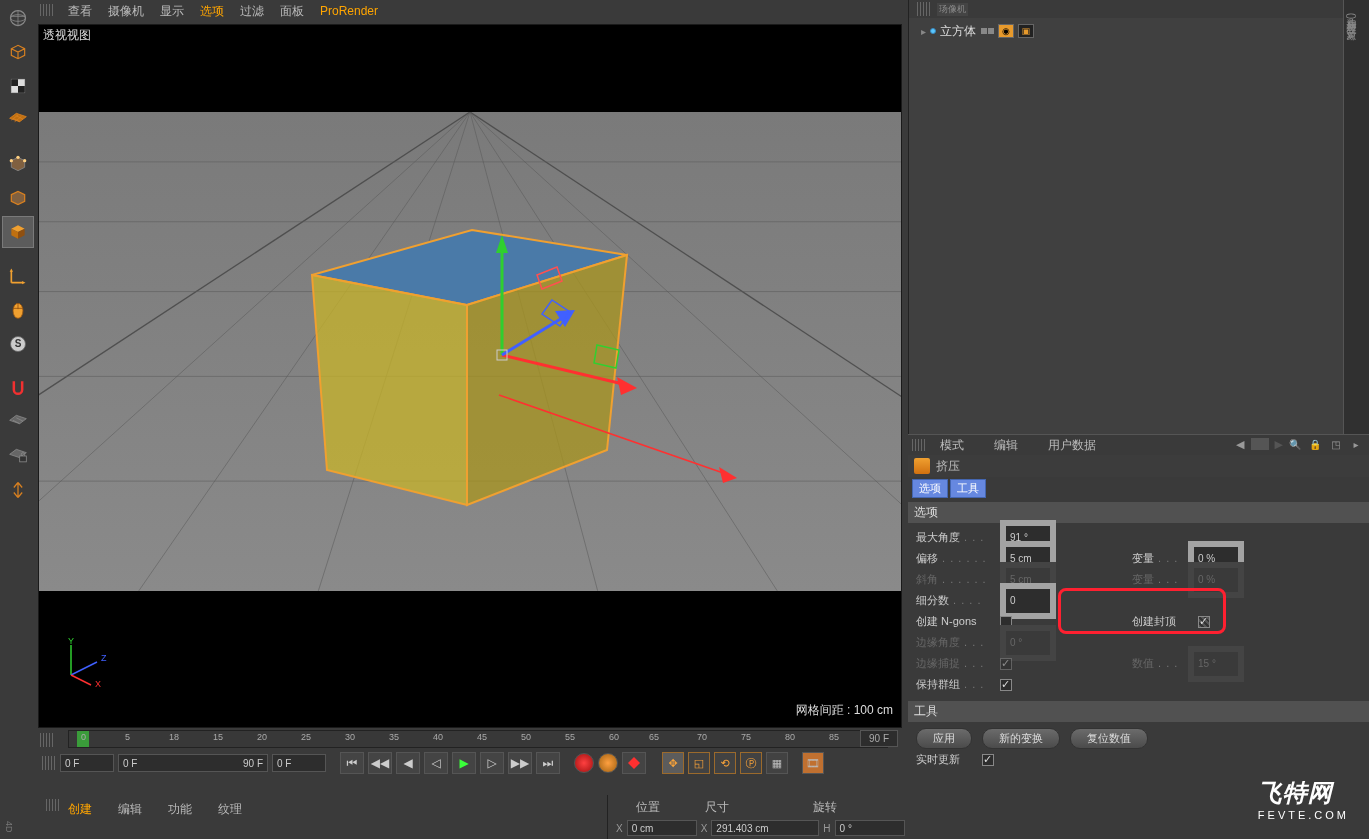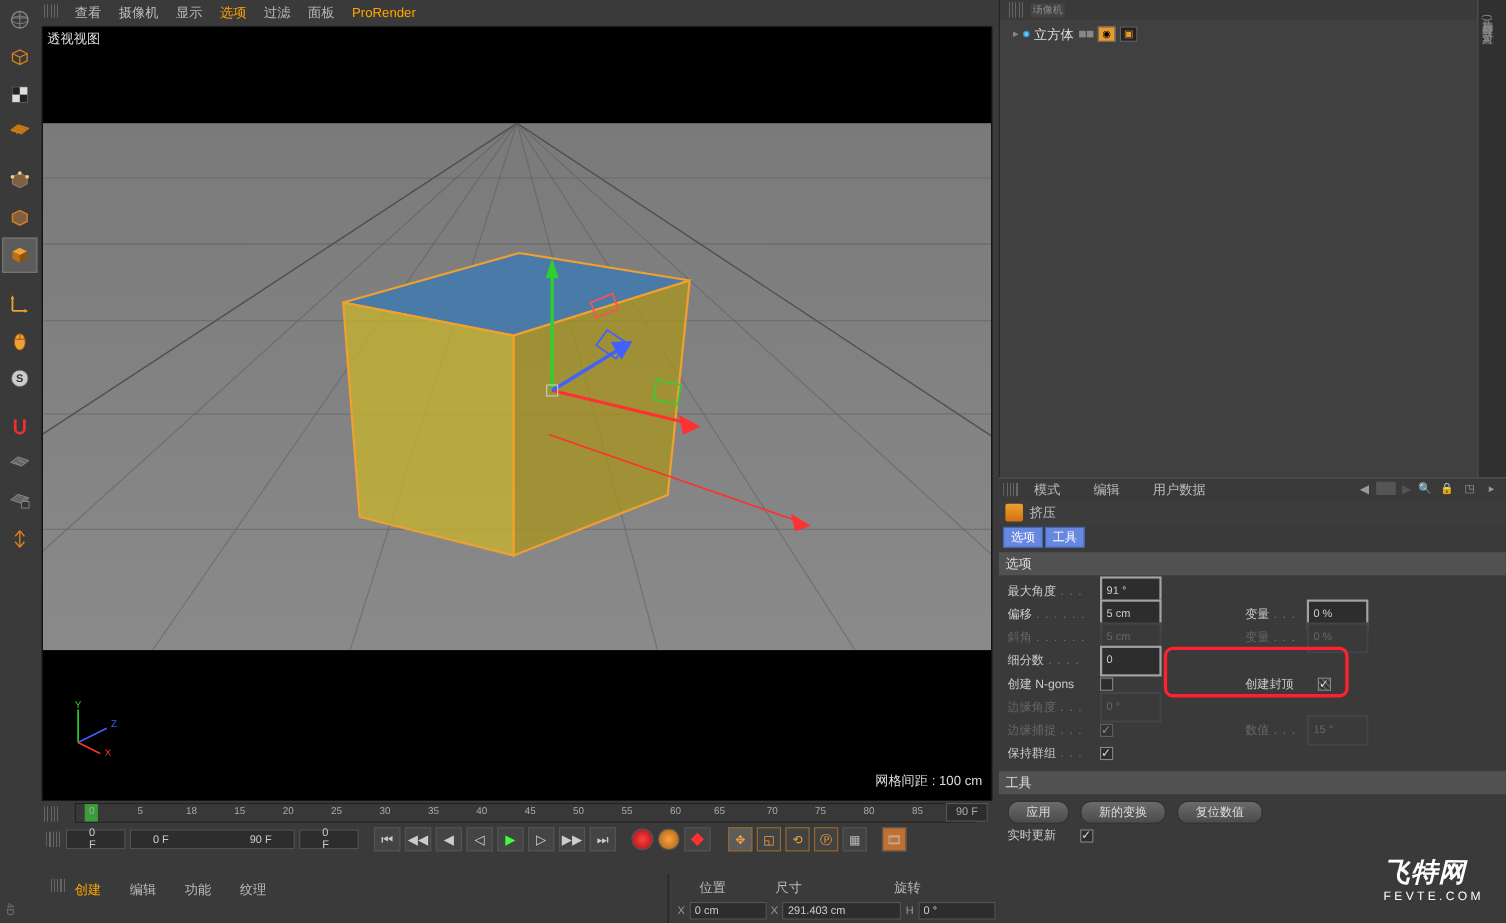--- a/index.html
+++ b/index.html
@@ -27,21 +27,21 @@
 .box3d { position:absolute; left:268px; top:180px; width:350px; height:330px; }
 .vp-bottom-right { position:absolute; right:8px; bottom:8px; color:#ddd; font-size:12px; }
 .gizmo-legend { position:absolute; left:20px; bottom:40px; }
 
 .timeline { position:absolute; left:38px; top:730px; width:864px; height:60px; background:#3a3a3a; }
 .ruler { position:relative; width:820px; height:18px; margin-left:14px; background:#383838; border:1px solid #222; overflow:hidden; }
 .ruler .mark { position:absolute; top:1px; color:#aaa; font-size:9px; }
 .ruler .cursor { position:absolute; left:14px; top:0; width:12px; height:16px; background:#3a9c3a; transform:translateX(-50%); }
 .ruler-right { position:absolute; right:4px; top:0; width:38px; height:17px; background:#2d2d2d; border:1px solid #555; display:flex; align-items:center; justify-content:center; font-size:10px; color:#aaa; }
 .timeline-ctrls { display:flex; align-items:center; gap:4px; margin-top:4px; padding-left:4px; }
-.num-field { background:#2d2d2d; border:1px solid #555; height:18px; padding:0 20px; color:#ccc; font-size:10px; display:flex; align-items:center; }
+.num-field { background:#2d2d2d; border:1px solid #555; height:18px; padding:0 4px; color:#ccc; font-size:10px; display:flex; align-items:center; }
 .num-field.small { width:54px; }
 .num-field.med { width:150px; }
 .play-btn { width:24px; height:22px; background:#444; border:1px solid #555; display:flex; align-items:center; justify-content:center; cursor:pointer; font-size:12px; color:#ccc; }
 .play-btn.tog.green { color:#3aff3a; }
 .play-btn.rec { border-radius:50%; width:20px; height:20px; }
 .rec.red { background:radial-gradient(#ff4040,#a01010); }
 .rec.orange { background:radial-gradient(#ffa040,#a06010); }
 .tc-grip { width:14px; height:14px; background:repeating-linear-gradient(90deg,#666 0 1px,transparent 1px 3px); }
 .sq-icon { width:22px; height:22px; border:1px solid #555; display:flex; align-items:center; justify-content:center; font-size:11px; background:#424242;}
 .sq-icon.active { background:#5c5c5c; border-color:#7e7e7e;}
@@ -79,21 +79,21 @@
 .attr-title-row { height:22px; display:flex; align-items:center; padding-left:6px; gap:6px; background:#3c3c3c; }
 .attr-title-icon { width:16px; height:16px; background:linear-gradient(#f0a030,#d07010); border-radius:2px; }
 .attr-tabs { display:flex; gap:2px; padding:2px 4px; }
 .attr-tab { background:#6688e0; color:#fff; padding:1px 6px; border:1px solid #4466b0; font-size:11px; cursor:pointer; }
 .section-head { background:#515151; color:#ddd; padding:2px 6px; font-size:12px; margin-top:2px; }
 .prop-grid { padding:4px 8px; }
 .prop-row { display:flex; align-items:center; height:21px; gap:6px; }
 .prop-label { width:78px; font-size:11px; color:#ccc; white-space:nowrap; overflow:hidden; }
 .prop-label .dots { color:#777; letter-spacing:1px; }
 .prop-label.dis { color:#666; }
-.prop-field { background:#2d2d2d; border:2px solid #a3a3a3; width:56px; height:15px; color:#ccc; font-size:10px; padding:12px 4px; display:flex; align-items:center; position:relative; }
+.prop-field { background:#2d2d2d; border:6px solid #a3a3a3; width:56px; height:15px; color:#ccc; font-size:10px; padding:12px 4px; display:flex; align-items:center; position:relative; }
 .prop-field.dis { background:#3a3a3a; color:#666; border-color:#444; }
 .prop-check { width:12px; height:12px; border:1px solid #888; background:#2d2d2d; position:relative; cursor:pointer; }
 .prop-check.on::after { content:"✓"; position:absolute; top:-2px; left:0; font-size:11px; color:#ddd; }
 .prop-check.hatch { background:repeating-linear-gradient(45deg,#555 0 2px,#333 2px 4px); }
 .half { width:210px; display:flex; align-items:center; gap:6px; }
 .red-box { border:3px solid #ff2030; border-radius:8px; position:absolute; pointer-events:none; }
 .pill-btn { background:linear-gradient(#6b6b6b,#4b4b4b); border:1px solid #333; border-radius:10px; padding:2px 16px; font-size:11px; color:#ddd; cursor:pointer; }
 
 .watermark { position:absolute; right:20px; bottom:18px; text-align:left; color:#fff; font-weight:bold; font-style:italic; pointer-events:none; }
 .watermark .big { font-size:24px; letter-spacing:1px;}

